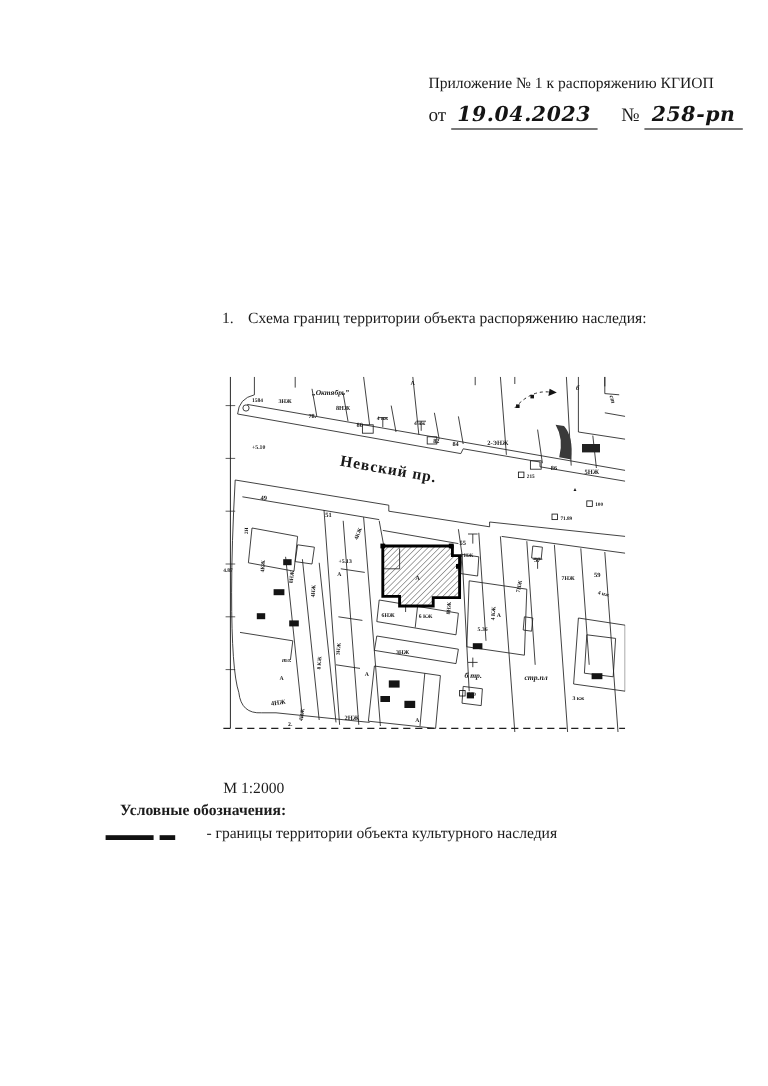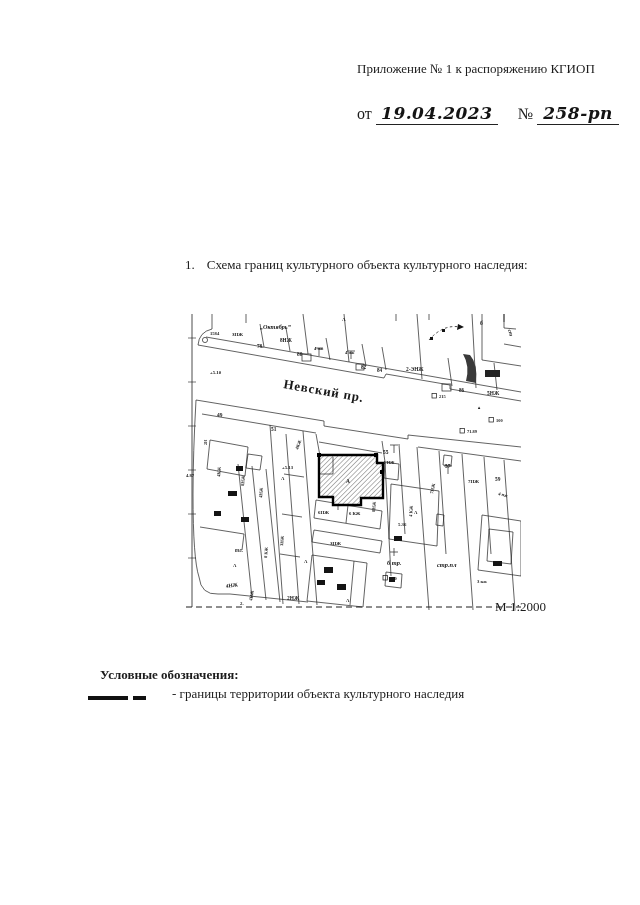--- a/index.html
+++ b/index.html
@@ -14,31 +14,31 @@
   #hdr-fill{left:357px; top:86px; white-space:nowrap;}
   .hand{
     font-family:"DejaVu Serif", serif; font-style:italic; font-weight:700;
     font-size:17px; letter-spacing:0.5px; color:#141414;
   }
   .fill-line{
     display:inline-block; border-bottom:1.4px solid #222; text-align:center;
     padding:0 2px 1px 2px; vertical-align:baseline;
   }
   #date-line-value{min-width:118px;}
-  #number-line-value{min-width:78px;margin-top:17px;}
+  #number-line-value{min-width:78px;}
   .small-label{font-size:16px;}
   #title-block{left:60px; top:172px; width:520px; text-align:center;}
   #section1{left:185px; top:258px; white-space:nowrap;}
   #section1 .num{margin-right:12px;}
   #map-wrap{left:186px; top:314px; width:335px; height:298px;}
   svg text{
     font-family:"Liberation Serif", serif; fill:#191919; font-weight:700;
   }
   svg .it{font-style:italic;}
-  #scale-note{left:186px; top:600px; width:360px; text-align:right;}
+  #scale-note{left:186px; top:650px; width:360px; text-align:left;}
   #legend-heading{left:100px; top:668px; font-weight:bold;}
   #legend-item1{left:88px; top:690px; width:500px; height:18px;}
   .bline{display:inline-block; height:4px; background:#111; vertical-align:middle;}
   .bline.s1{width:40px;}
   .bline.s2{width:13px; margin-left:5px;}
   #legend-item1-text{position:absolute; left:84px; top:-3px; white-space:nowrap;}
   #legend-item2{left:88px; top:714px; width:515px;}
   .hatch-box{
     display:inline-block; width:31px; height:12px; border:1px solid #111;
     background:repeating-linear-gradient(315deg, #ffffff 0 2.3px, #111 2.3px 3.5px);
@@ -56,21 +56,21 @@
 
   <div id="hdr-fill" class="abs">
     <span class="small-label">от</span>
     <span id="date-line-value" class="fill-line hand">19.04.2023</span>
     <span class="small-label" style="margin-left:16px;">№</span>
     <span id="number-line-value" class="fill-line hand">258-рп</span>
   </div>
 
 
   <div id="section1" class="abs doc-text">
-    <span class="num">1.</span><span>Схема границ культурного объекта культурного наследия:</span>
+    <span class="num">1.</span><span>Схема границ территории объекта распоряжению наследия:</span>
   </div>
 
   <div id="map-wrap" class="abs">
     <svg width="335" height="298" viewBox="0 0 335 298">
       <defs>
         <pattern id="hh" width="3.4" height="3.4" patternUnits="userSpaceOnUse" patternTransform="rotate(45)">
           <rect width="3.4" height="3.4" fill="#ffffff"></rect>
           <line x1="0" y1="0" x2="0" y2="3.4" stroke="#444" stroke-width="0.8"></line>
         </pattern>
       </defs>

